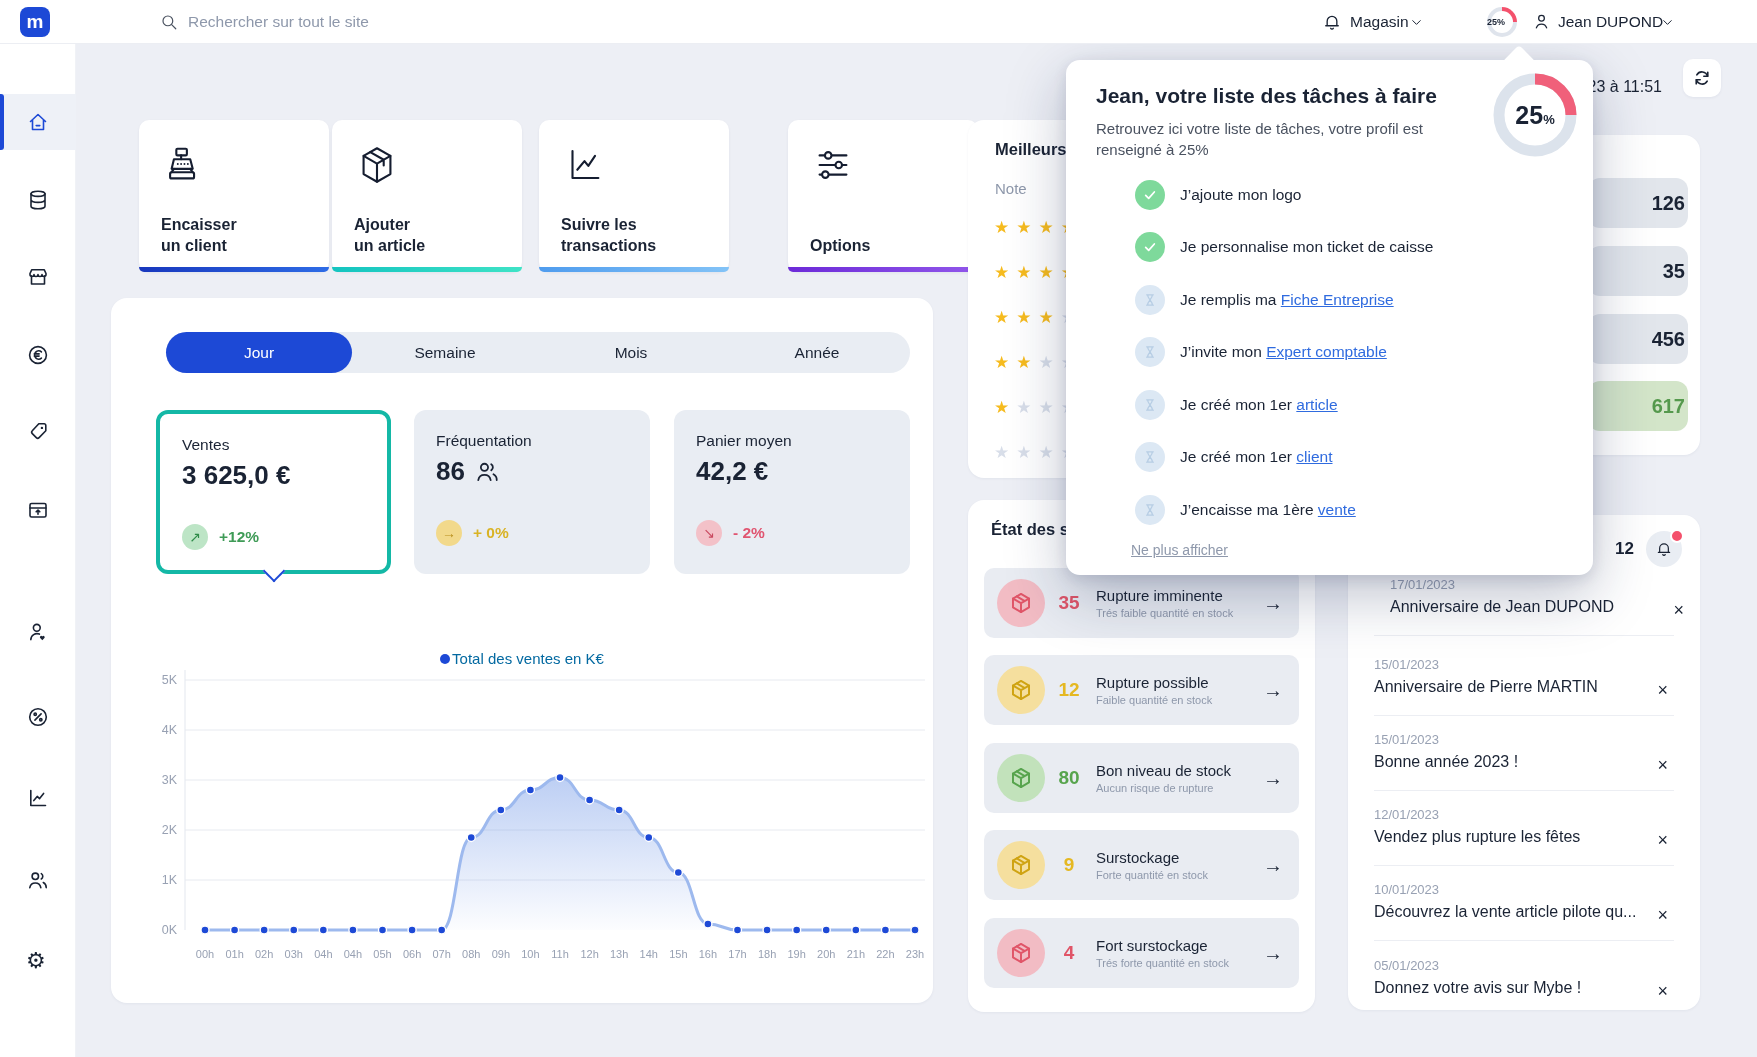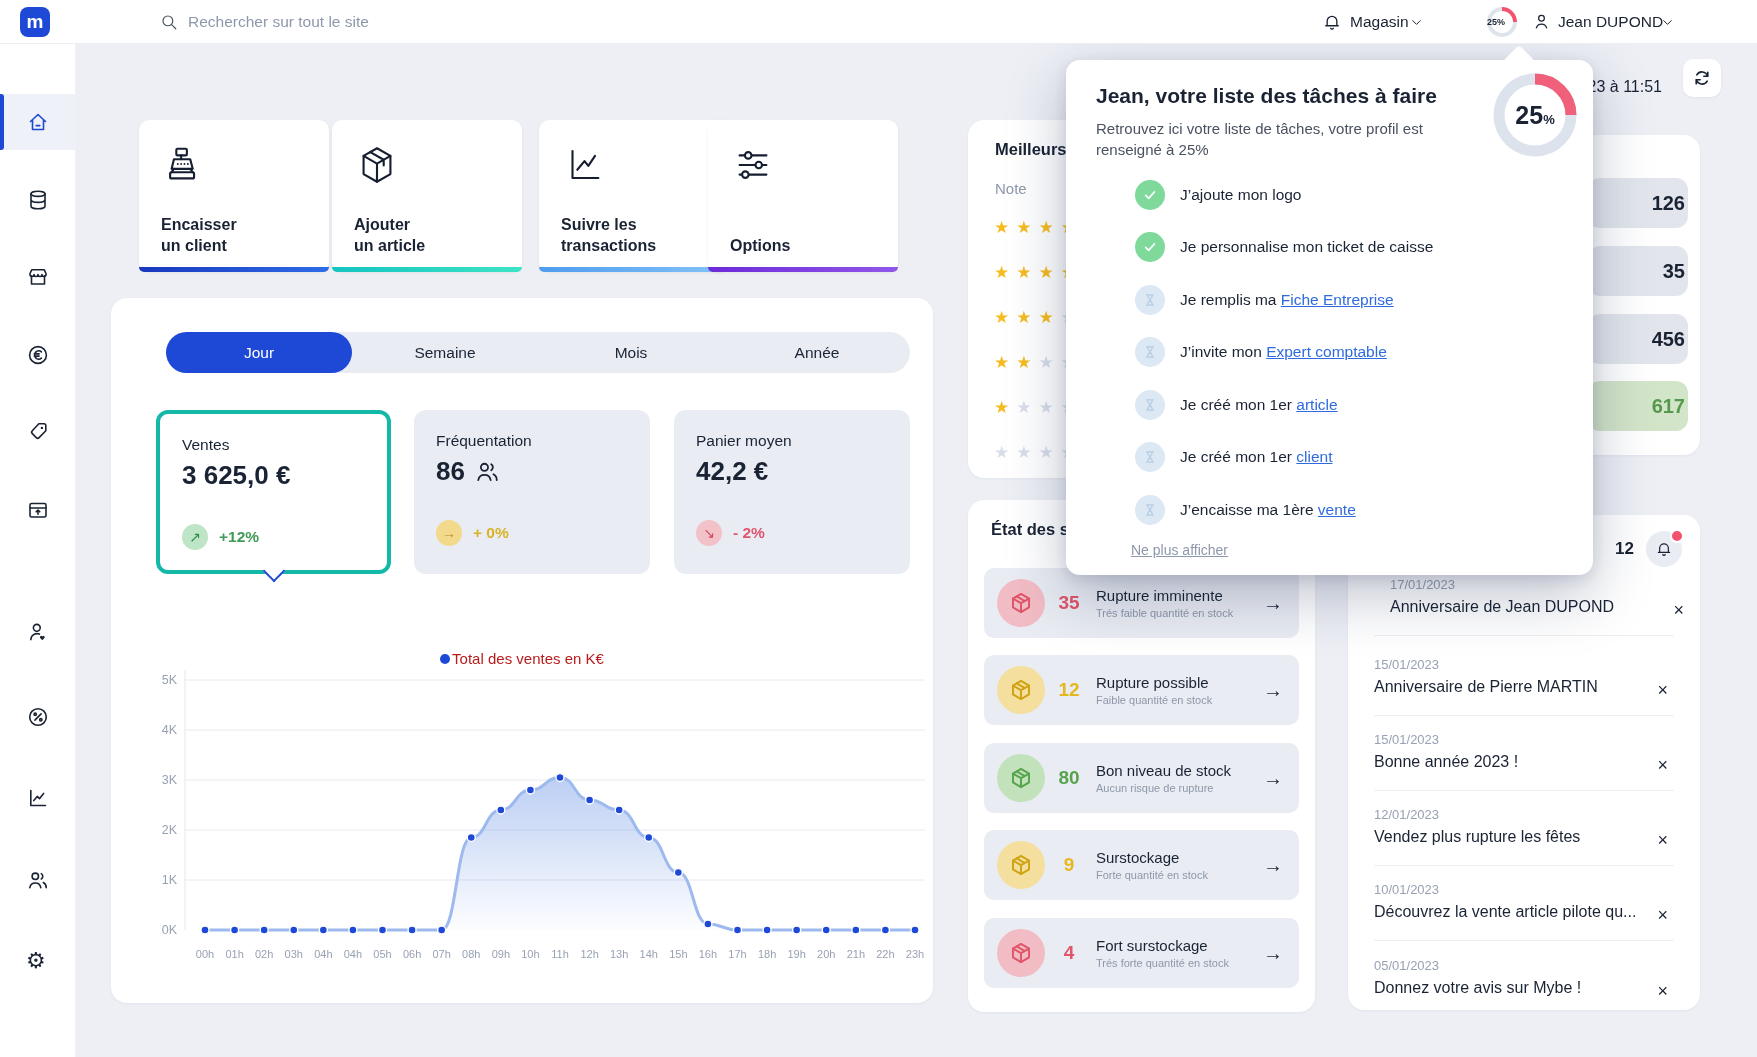--- a/index.html
+++ b/index.html
@@ -46,21 +46,21 @@
 .stat-card.selected{background:#fff;border:4px solid #14b8a6}
 .stat-card.selected::after{content:"";position:absolute;left:50%;bottom:-9px;width:14px;height:14px;background:#fff;border-right:2px solid #1d49d6;border-bottom:2px solid #1d49d6;transform:translateX(-50%) rotate(45deg)}
 .sc-label{position:absolute;left:22px;top:22px;font-size:15.5px}
 .sc-value{position:absolute;left:22px;top:46px;font-size:26px;font-weight:bold;display:flex;align-items:center;gap:9px}
 .sc-value .ic{width:27px;height:27px;color:#1a2334}
 .trend{position:absolute;left:22px;top:110px;display:flex;align-items:center;gap:11px;font-size:15.5px;font-weight:bold}
 .t-circle{width:26px;height:26px;border-radius:50%;display:flex;align-items:center;justify-content:center;font-size:14px;font-weight:normal}
 .t-up .t-circle{background:#bde5c6;color:#2f8c49}.t-up .t-text{color:#3f9b57}
 .t-flat .t-circle{background:#f2d98b;color:#b98f1d}.t-flat .t-text{color:#d9b325}
 .t-down .t-circle{background:#f3c1c8;color:#c94a60}.t-down .t-text{color:#e05570}
-.legend{position:absolute;left:0;right:0;top:352px;display:flex;justify-content:center;gap:2px;align-items:center;font-size:15px;color:#b91c1c}
+.legend{position:absolute;left:0;right:0;top:352px;display:flex;justify-content:center;gap:2px;align-items:center;font-size:15px;color:#0369a1}
 .legend-dot{width:10px;height:10px;border-radius:50%;background:#1d49d6}
 #chart{position:absolute;left:39px;top:347px;width:790px;height:330px}
 
 .card{position:absolute;background:#fff;border-radius:16px;box-shadow:0 1px 3px rgba(25,39,80,.05)}
 .articles{left:968px;top:120px;width:347px;height:358px}
 .a-title{position:absolute;left:27px;top:20px;font-size:16.5px;font-weight:bold}
 .a-note{position:absolute;left:27px;top:60px;font-size:15px;color:#8e98ab}
 .star-row{position:absolute;left:26px;display:flex;gap:7px;font-size:17px;line-height:20px}
 .star{color:#d8dee9}.star.f{color:#f6bb1e}
 .stocks{left:968px;top:500px;width:347px;height:512px}
@@ -284,21 +284,21 @@
       <span class="ic">
         <svg xmlns="http://www.w3.org/2000/svg" viewBox="0 0 48 48" fill="none" stroke="currentColor" stroke-width="2.2" stroke-linecap="round" stroke-linejoin="round">
           <path d="M12 9.5v28h27"></path>
           <polyline points="17 29 24.5 20 28.5 25 35.5 14.5"></polyline>
         </svg>
       </span>
       <div class="qlabel">Suivre les
 transactions</div>
       <div class="qbar" style="background:linear-gradient(90deg,#4f9cee,#83c3f7)"></div>
     </div>
-    <div class="qcard" style="left: 708px;">
+    <div class="qcard" style="left: 788px;">
       <span class="ic">
         <svg xmlns="http://www.w3.org/2000/svg" viewBox="0 0 48 48" fill="none" stroke="currentColor" stroke-width="2.2" stroke-linecap="round" stroke-linejoin="round">
           <line x1="10" y1="14" x2="38" y2="14"></line>
           <circle cx="19" cy="14" r="3.4" fill="#fff"></circle>
           <line x1="10" y1="24" x2="38" y2="24"></line>
           <circle cx="30" cy="24" r="3.4" fill="#fff"></circle>
           <line x1="10" y1="34" x2="38" y2="34"></line>
           <circle cx="16" cy="34" r="3.4" fill="#fff"></circle>
         </svg>
       </span>

